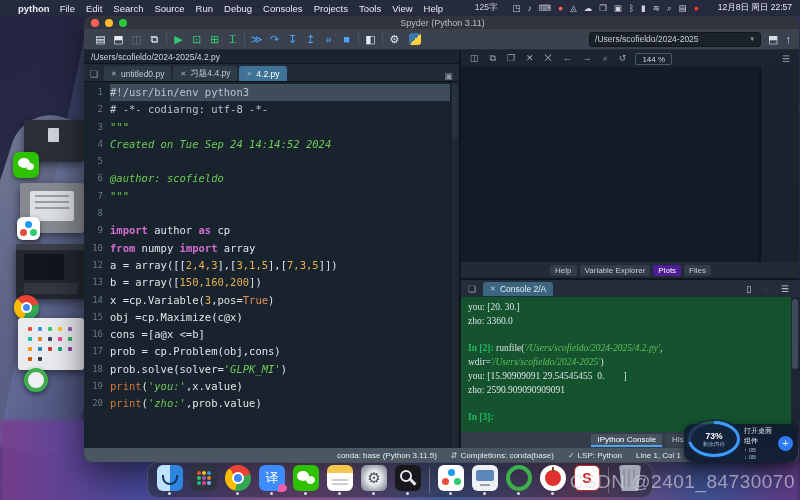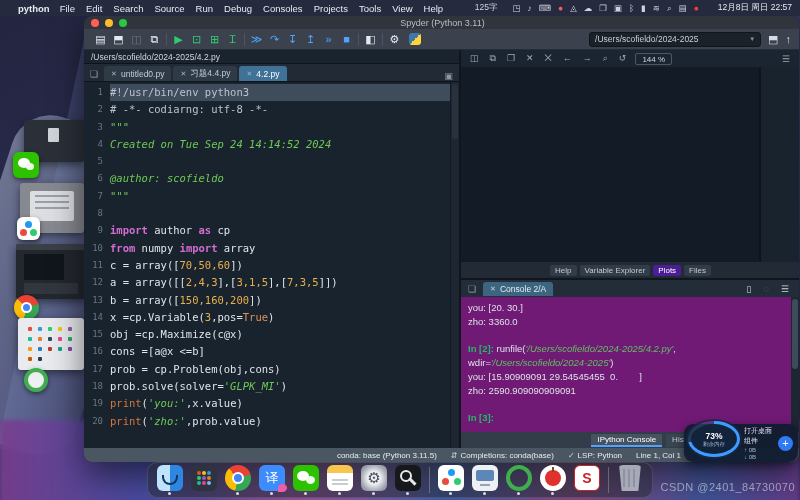--- a/index.html
+++ b/index.html
@@ -98,21 +98,21 @@
   .ptab { font-size:8px; color:#c3cbd4; background:#313c48; border-radius:2px; padding:1px 5px; }
   .ptab.active { background:#4c1d95; color:#fff; }
 
   .consolepane { flex:1; display:flex; flex-direction:column; min-height:0; }
   .chead { height:17px; background:#222d39; display:flex; align-items:center; padding:0 4px; gap:4px; flex:0 0 auto; }
   .cbrowse { color:#9aa6b2; font-size:9px; padding:0 3px; }
   .ctab { display:flex; align-items:center; gap:4px; height:14px; padding:0 7px; font-size:8.5px; color:#e8eef4; background:#3c6680; border-radius:3px 3px 0 0; }
   .ctab .x { font-size:7px; color:#bcd2de; }
   .cicons { margin-left:auto; display:flex; gap:12px; padding-right:6px; }
   .cicons span { color:#cfd6de; font-size:9px; } .cicons .dim { color:#5a6673; }
-  .cbody { flex:1; background:#701a75; font-family:Liberation Sans, sans-serif; font-size:9.5px; line-height:13.8px; padding:4px 0 0 7px; position:relative; overflow:hidden; }
+  .cbody { flex:1; background:#14532d; font-family:Liberation Serif, serif; font-size:9.5px; line-height:13.8px; padding:4px 0 0 7px; position:relative; overflow:hidden; }
   .cline { white-space:pre; }
   .c-plain { color:#dce3e9; } .c-prompt { color:#21ba66; font-weight:bold; }
   .c-str { color:#5fc05f; font-style:italic; }
   .cscroll { position:absolute; right:0; top:0; bottom:0; width:8px; background:#1d2631; }
   .cscroll i { display:block; margin:2px 1px; height:70px; background:#3d4b5a; border-radius:3px; }
   .ctabs { height:16px; background:#333d49; display:flex; align-items:center; justify-content:flex-end; gap:4px; padding-right:96px; flex:0 0 auto; }
   .cbtab { font-size:8px; color:#c3cbd4; background:#3a4552; padding:1px 6px; border-radius:0; }
   .cbtab.active { background:#46525f; color:#fff; border-bottom:2px solid #4da3ff; }
 
   .statusbar { height:14px; background:#4b5663; display:flex; align-items:center; justify-content:flex-end; gap:14px; padding-right:118px; font-size:8px; color:#e6ebf1; flex:0 0 auto; }
@@ -162,21 +162,21 @@
   .dk.todesk::after { content:""; position:absolute; left:8px; right:8px; bottom:5px; height:2.5px; background:#9aa4af; }
   .dk.greenring { background:transparent; border:4px solid #3fae4c; border-radius:50%; }
   .dk.redapple { background:#fff; border-radius:50%; }
   .dk.redapple::after { content:""; position:absolute; inset:5px; background:#e0312e; border-radius:50%; }
   .dk.redapple::before { content:""; position:absolute; top:2px; left:12px; width:2px; height:5px; background:#7a4a21; z-index:1; }
   .dk.sapp { background:#fff; color:#cc2222; font-weight:bold; font-size:14px; text-align:center; line-height:25px; border:1.5px solid #cc2222; }
   .dk.sapp::before { content:"S"; }
   .dk.trash { background:rgba(205,210,220,.75); clip-path:polygon(8% 0,92% 0,82% 100%,18% 100%); }
   .dk.trash::before { content:""; position:absolute; left:6px; right:6px; top:4px; bottom:4px; background:repeating-linear-gradient(90deg,#8d93a0 0 2px,transparent 2px 5px); }
 
-  .watermark { position:absolute; right:5px; bottom:7px; font-size:11px; color:rgba(214,217,228,.62); z-index:55; letter-spacing:.5px; }
+  .watermark { position:absolute; right:5px; bottom:7px; font-size:19px; color:rgba(214,217,228,.62); z-index:55; letter-spacing:.5px; }
 </style>
 </head>
 <body>
 
 <div class="wallpaper">
   <div class="wp-streak"></div>
   <div class="wp-streak2"></div>
   <div class="wp-band"></div>
   <div class="wp-glow"></div>
 </div>
@@ -345,24 +345,20 @@
             </div>
             <div class="eline">
               <span class="ln">9</span>
               <span class="codetxt"><span class="t-kw">import</span><span class="t-plain"> author </span><span class="t-kw">as</span><span class="t-plain"> cp</span></span>
             </div>
             <div class="eline">
               <span class="ln">10</span>
               <span class="codetxt"><span class="t-kw">from</span><span class="t-plain"> numpy </span><span class="t-kw">import</span><span class="t-plain"> array</span></span>
             </div>
             <div class="eline">
-              <span class="ln">11</span>
-              <span class="codetxt"><span class="t-plain">c = array([</span><span class="t-num">70,50,60</span><span class="t-plain">])</span></span>
-            </div>
-            <div class="eline">
               <span class="ln">12</span>
               <span class="codetxt"><span class="t-plain">a = array([[</span><span class="t-num">2,4,3</span><span class="t-plain">],[</span><span class="t-num">3,1,5</span><span class="t-plain">],[</span><span class="t-num">7,3,5</span><span class="t-plain">]])</span></span>
             </div>
             <div class="eline">
               <span class="ln">13</span>
               <span class="codetxt"><span class="t-plain">b = array([</span><span class="t-num">150,160,200</span><span class="t-plain">])</span></span>
             </div>
             <div class="eline">
               <span class="ln">14</span>
               <span class="codetxt"><span class="t-plain">x =cp.Variable(</span><span class="t-num">3</span><span class="t-plain">,pos=</span><span class="t-bool">True</span><span class="t-plain">)</span></span>

